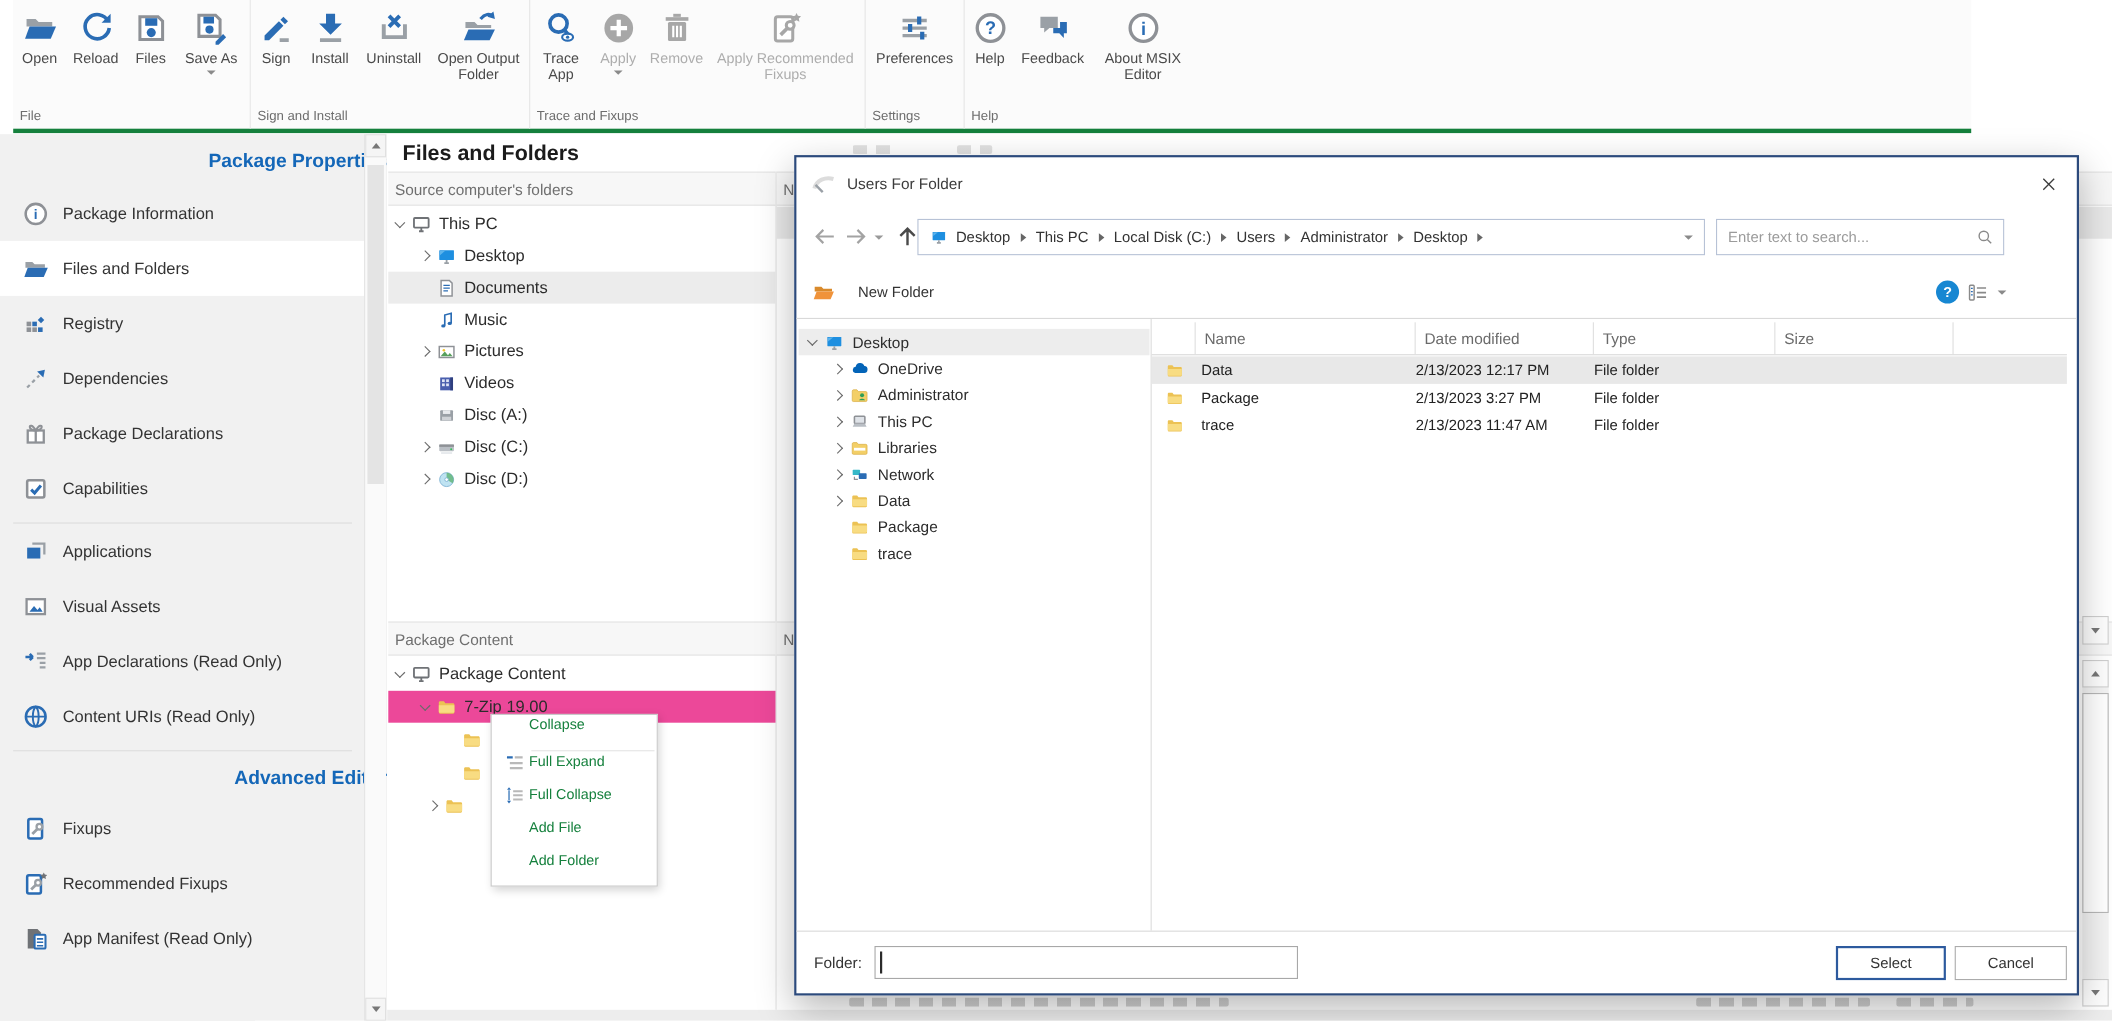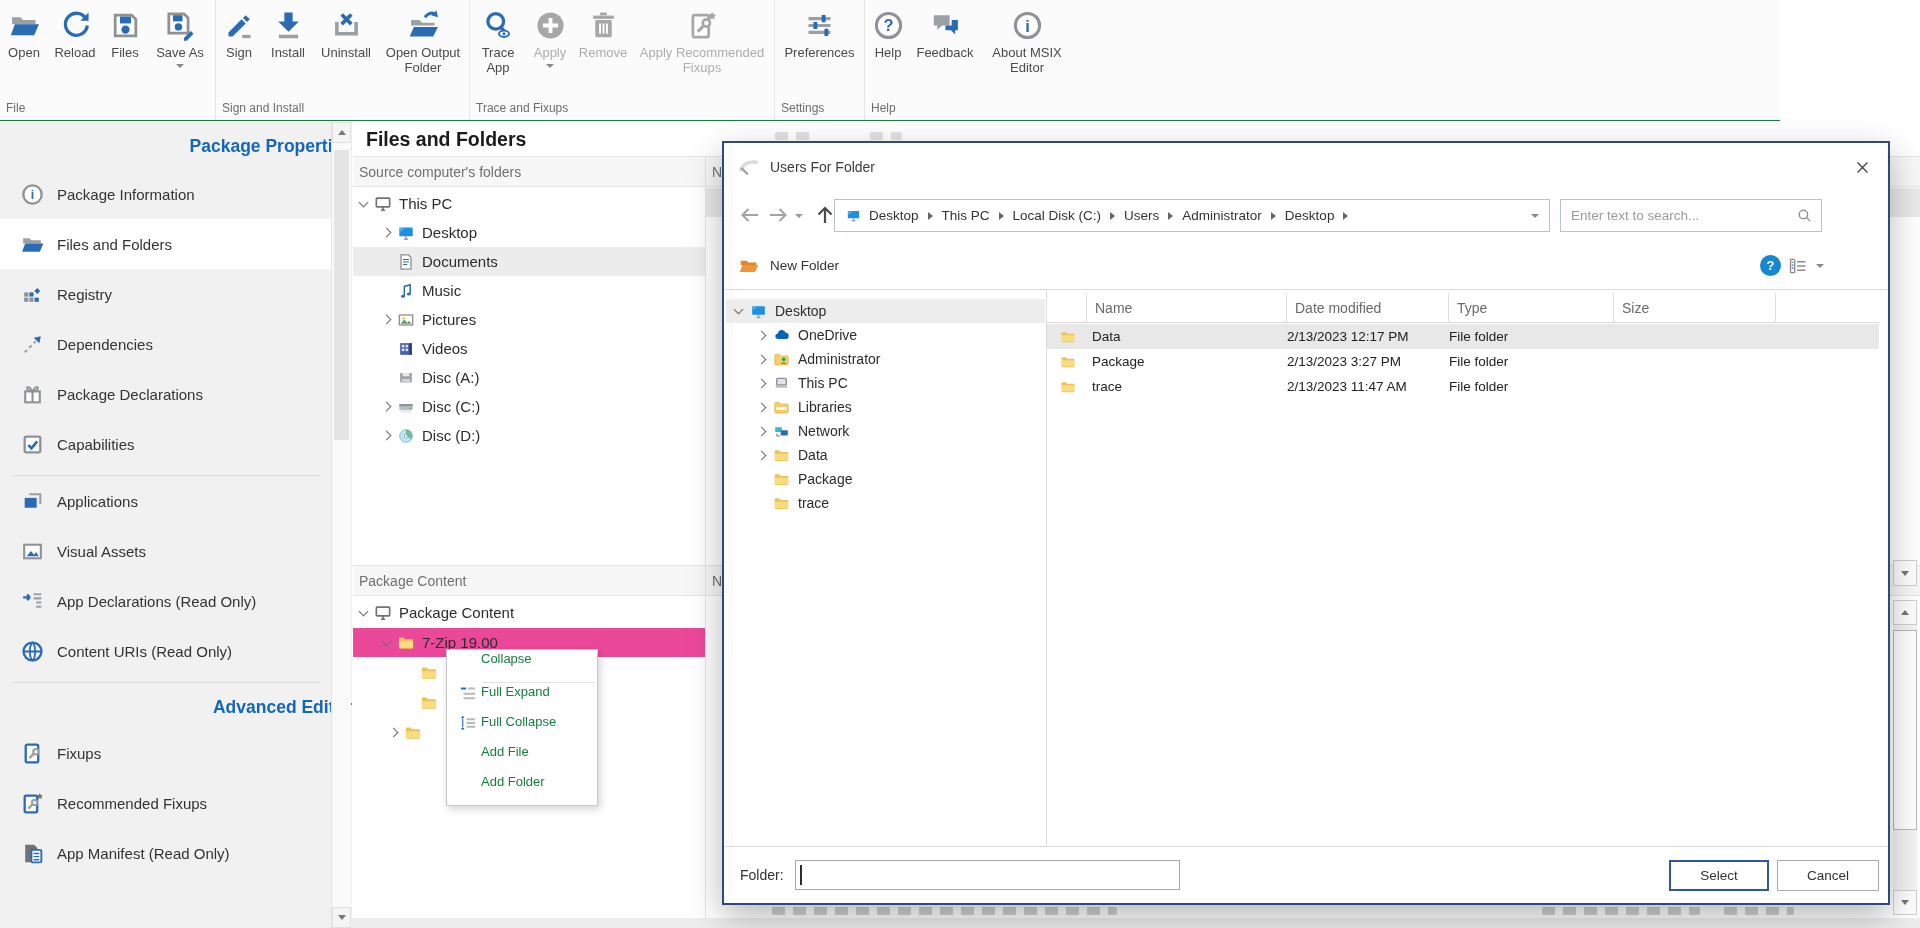--- a/index.html
+++ b/index.html
@@ -1,22 +1,22 @@
 <!DOCTYPE html>
 <html><head>
 <meta charset="utf-8">
 <style>
   * { margin:0; padding:0; box-sizing:border-box; }
   html,body { width:1920px; height:928px; overflow:hidden; background:#fff;
     font-family:"Liberation Sans","DejaVu Sans",sans-serif; }
   .screen { position:relative; width:1920px; height:928px; background:#fff; }
 
   
-  .ribbon { position:absolute; left:0; top:0; width:1780px; height:121px;
-    background:#fbfbfb; border-bottom:1px solid #15803d; display:flex; }
+  .ribbon { position:absolute; left:12px; top:0; width:1780px; height:121px;
+    background:#fbfbfb; border-bottom:4px solid #15803d; display:flex; }
   .rgroup { display:flex; flex-direction:column; border-right:1px solid #e6e6e6; }
   .ritems { flex:1; display:flex; align-items:flex-start; padding-top:7px; }
   .rit { display:flex; flex-direction:column; align-items:center; gap:3px;
     border:none; background:none; padding:2px 3px; cursor:default; }
   .ric { width:33px; height:33px; flex:0 0 33px; }
   .rtx { font-size:13px; line-height:15px; color:#4a4a4a; text-align:center; white-space:pre-line; }
   .rit.dis .rtx { color:#adadad;text-align:center; }
   .rchev { width:0; height:0; border-left:4px solid transparent; border-right:4px solid transparent;
     border-top:4px solid #8a8a8a; margin-top:1px; }
   .rlabel { font-size:12px; color:#6d6d6d; padding:0 6px 5px; }
@@ -87,21 +87,21 @@
     background:#fff; display:flex; align-items:center; padding:0 6px; }
   .crumb { font-size:13.5px; color:#333; padding:0 7px; cursor:default; }
   .crumb-sep { width:0; height:0; border-top:4px solid transparent; border-bottom:4px solid transparent;
     border-left:5px solid #666; margin:0 2px; }
   .searchbox { position:absolute; left:836px; top:9px; width:262px; height:33px; border:1px solid #b7c2d6;
     background:#fff; display:flex; align-items:center; }
   .searchbox input { flex:1; border:none; outline:none; font-size:13.5px; color:#444; padding-left:10px;
     font-family:inherit; background:transparent; }
   .searchbox input::placeholder { color:#9b9b9b; }
   .toolrow { position:absolute; left:0; top:99px; width:1164px; height:47px; display:flex; align-items:center; }
-  .newfolder { display:flex; align-items:center; gap:11px; border:none; background:none; margin-left:14px;
+  .newfolder { display:flex; align-items:center; gap:21px; border:none; background:none; margin-left:14px;
     font-size:13.5px; color:#333; cursor:default; font-family:inherit; }
   .helpcircle { position:absolute; left:1036px; top:13px; width:21px; height:21px; border-radius:50%;
     background:#1787d2; color:#fff; font-size:13px; font-weight:bold; display:flex;
     align-items:center; justify-content:center; cursor:default; }
   .viewopt { position:absolute; left:1064px; top:14px; width:20px; height:20px; cursor:default; }
   .viewchev { position:absolute; left:1092px; top:22px; width:0; height:0; border-left:4px solid transparent;
     border-right:4px solid transparent; border-top:4px solid #8a8a8a; }
   .dlg-sep-h { position:absolute; left:0; width:1164px; height:1px; background:#d9d9d9; }
   .dlg-tree { position:absolute; left:0; top:147px; width:322px; height:556px; }
   .dtrow { position:absolute; left:2px; width:319px; height:24px; display:flex; align-items:center; cursor:default; }

